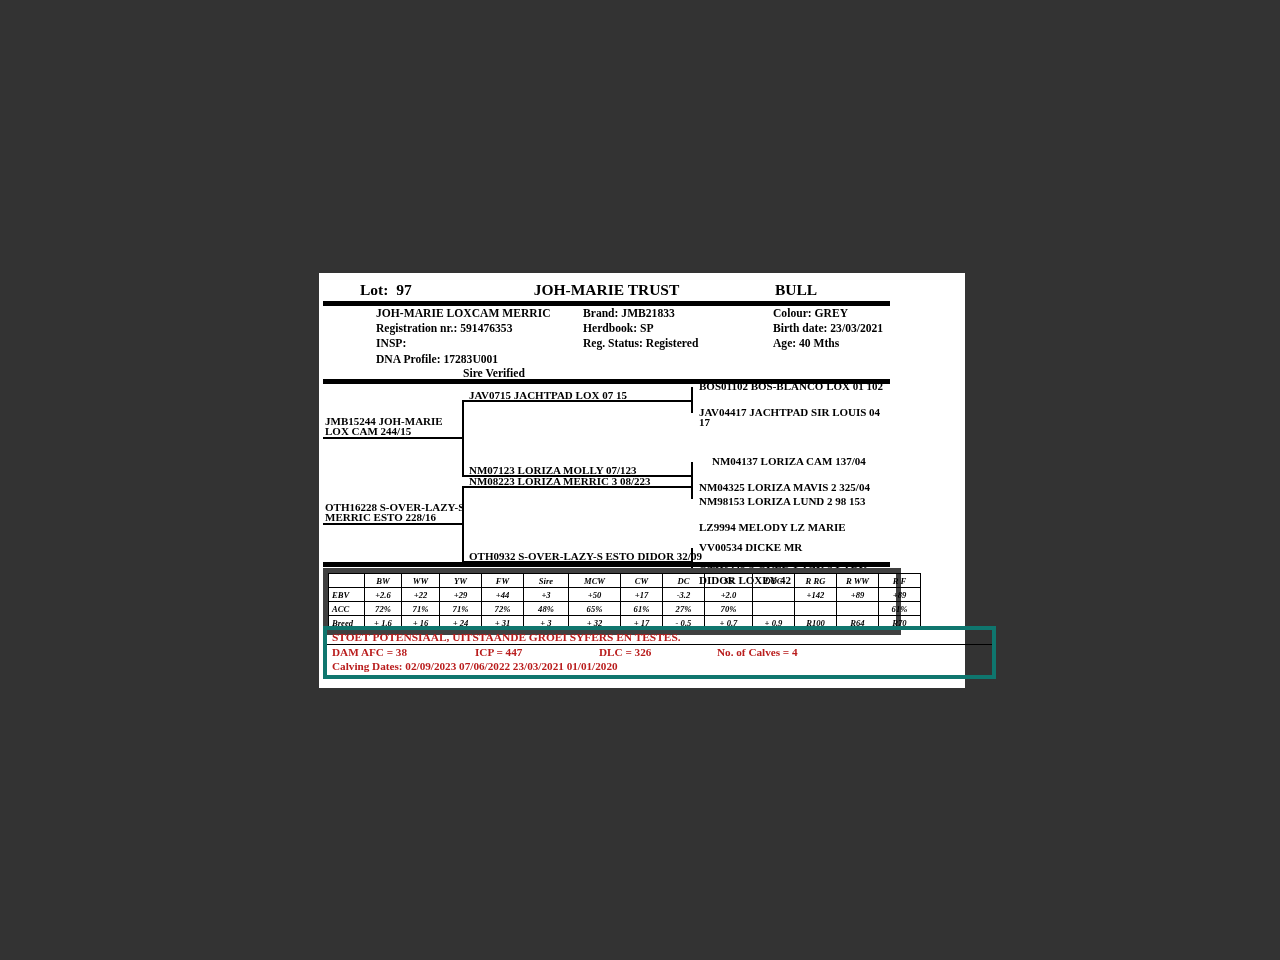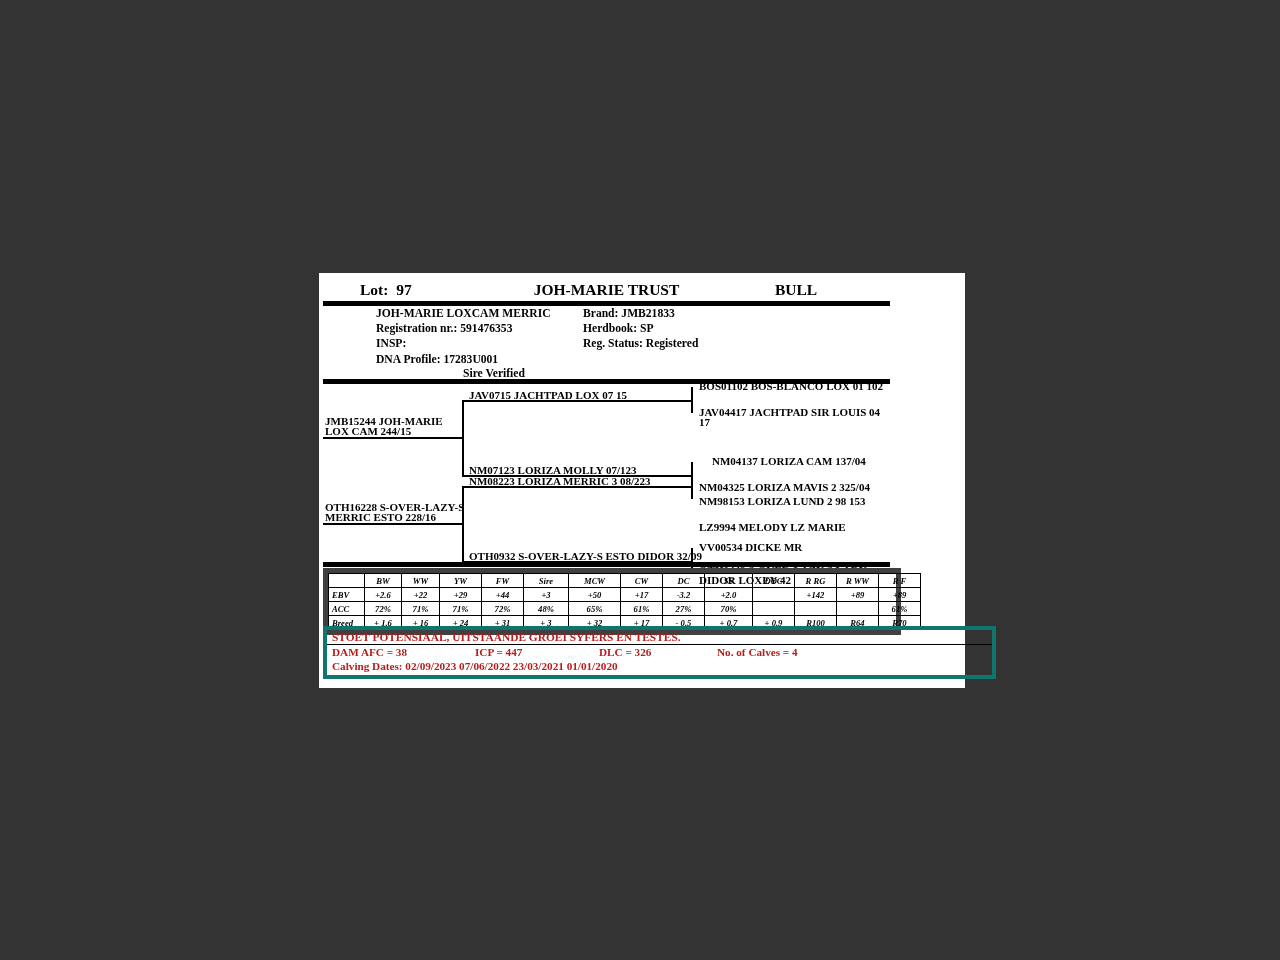--- a/index.html
+++ b/index.html
@@ -202,20 +202,25 @@
     <div class="col c1">
       <div class="line">JOH-MARIE LOXCAM MERRIC</div>
       <div class="line">Registration nr.: 591476353</div>
       <div class="line">INSP:</div>
       <div class="line">DNA Profile:  17283U001</div>
     </div>
     <div class="col c2">
       <div class="line">Brand:  JMB21833</div>
       <div class="line">Herdbook: SP</div>
       <div class="line">Reg. Status: Registered</div>
+    </div>
+    <div class="col c3">
+      <div class="line">Colour:  GREY</div>
+      <div class="line">Birth date:  23/03/2021</div>
+      <div class="line">Age: 40 Mths</div>
     </div>
     <div class="sireverified">Sire Verified</div>
   </div>
   <div class="bar" style="top:106px;height:5px;"></div>
 
   <div id="ped">
 
     <div class="nm" style="left:2px;  top:31px;  width:140px;">JMB15244 JOH-MARIE LOX CAM 244/15</div>
     <div class="hl" style="left:0px;   top:52px;  width:140px;"></div>
     <div class="nm" style="left:2px;  top:117px; width:140px;">OTH16228 S-OVER-LAZY-S MERRIC ESTO 228/16</div>

